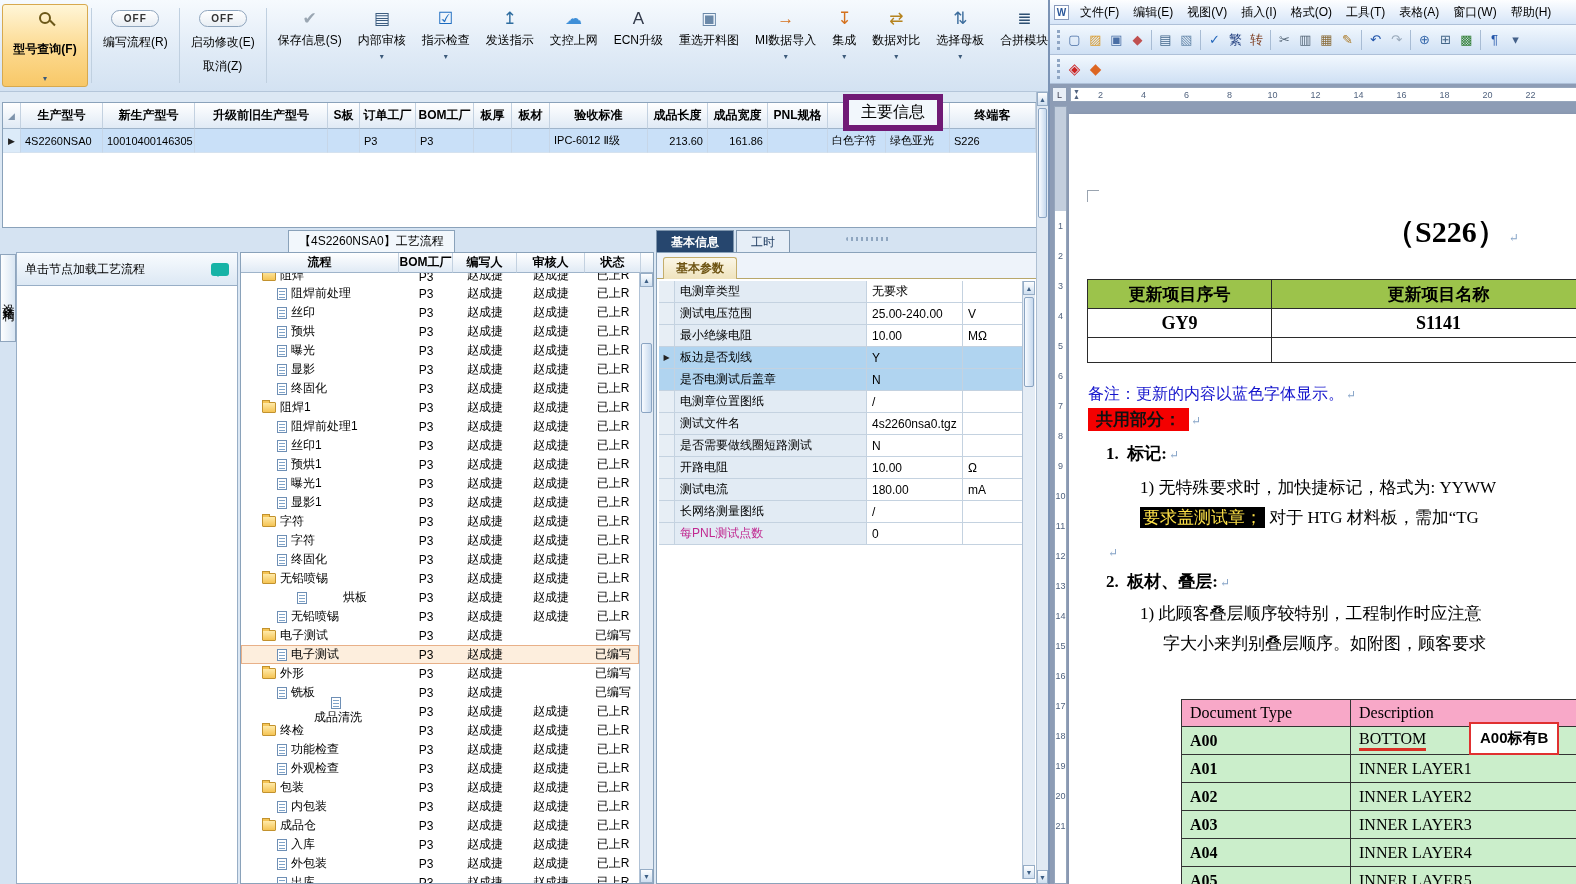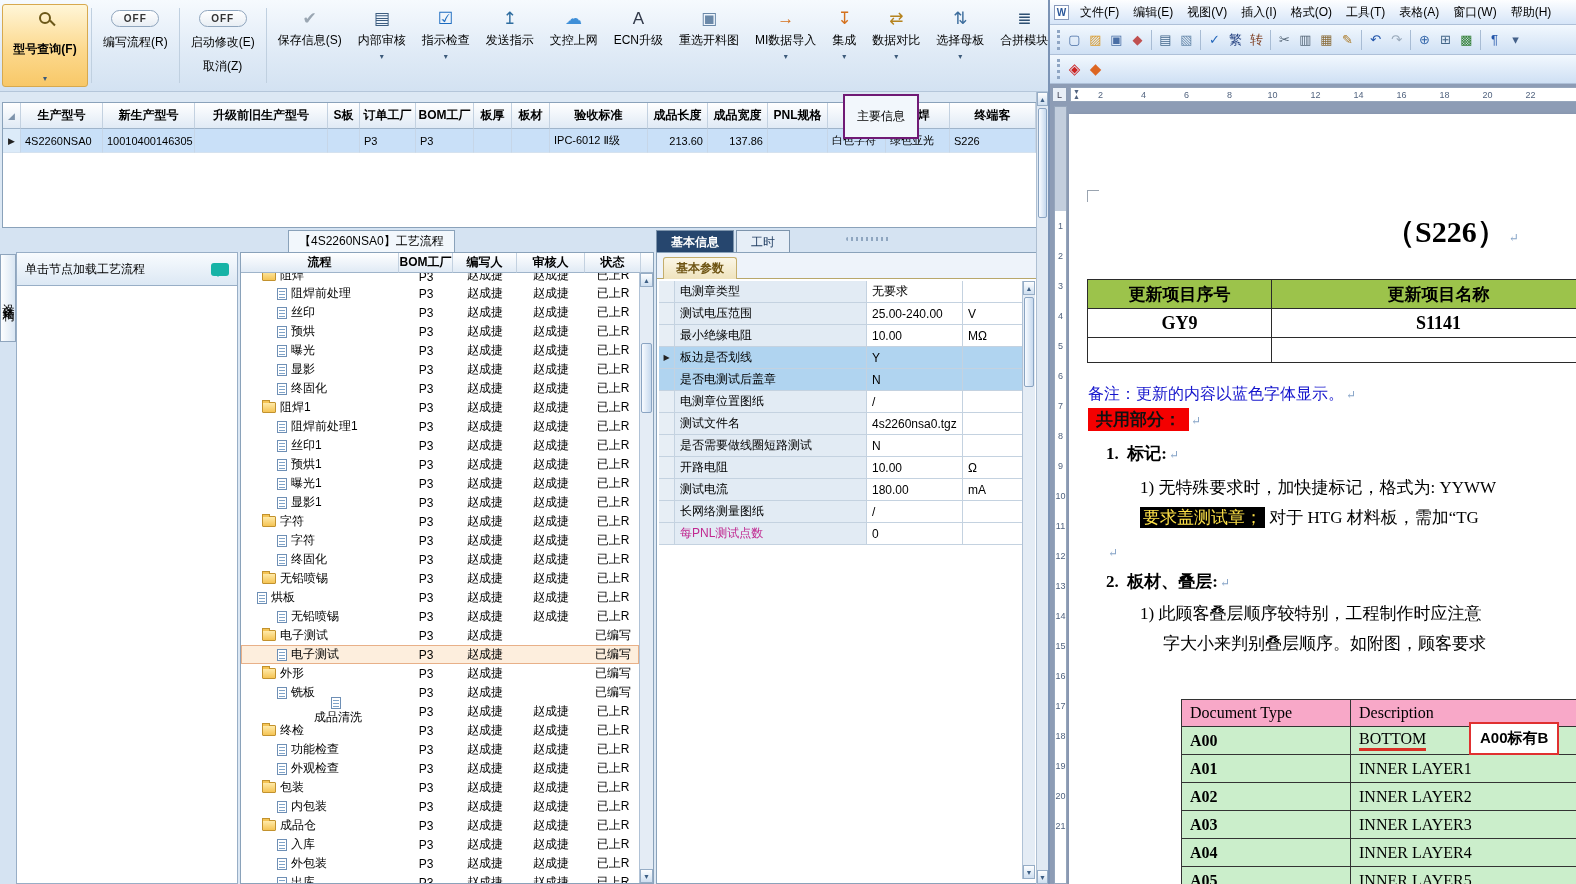--- a/index.html
+++ b/index.html
@@ -16,21 +16,21 @@
 .mag-icon:after{content:"";position:absolute;left:8px;top:8px;width:7px;height:2px;background:#6b5718;transform:rotate(45deg)}
 .toggle-group{flex:none;display:flex;flex-direction:column;align-items:center;padding:6px 8px 0;gap:7px}
 .off-pill{width:48px;height:17px;background:linear-gradient(#ffffff,#e8eef4);border:1px solid #8fa5bd;border-radius:9px;font-weight:bold;font-size:10px;display:flex;align-items:center;justify-content:center;color:#333;letter-spacing:1px}
 .tg-label{white-space:nowrap}
 #ribbon-buttons{display:flex;align-items:stretch}
 .rb-btn{flex:none;display:flex;flex-direction:column;align-items:center;padding:6px 8px 1px;gap:4px;border-radius:3px}
 .rb-icon{font-size:17px;line-height:18px;height:18px}
 .rb-label{white-space:nowrap}
 .rb-dd{color:#3c5a7a;font-size:8px;line-height:8px}
 
-#main-grid-title{position:absolute;left:843px;top:94px;padding:12px 12px;border:2px solid #701a75;background:#f2f7fc;z-index:6;font-size:12px}
+#main-grid-title{position:absolute;left:843px;top:94px;padding:2px 12px;border:6px solid #701a75;background:#f2f7fc;z-index:6;font-size:16px}
 #main-grid{position:absolute;left:2px;top:102px;width:1040px;height:126px;border:1px solid #8aa2ba;background:#fff;overflow:hidden}
 #grid-head{display:flex;height:26px}
 .grid-hcell{flex:none;background:linear-gradient(#ffffff,#e0eaf5);border-right:1px solid #c3d1e0;border-bottom:1px solid #9fb4ca;display:flex;align-items:center;justify-content:center;font-weight:bold;overflow:hidden;white-space:nowrap;font-size:12px}
 .gsel{width:18px;color:#7d93ab;font-size:9px}
 #grid-row{display:flex;height:24px;background:#c9e0f8}
 .grid-dcell{flex:none;border-right:1px solid #c6d6e8;border-bottom:1px solid #d5e2ef;display:flex;align-items:center;padding:0 4px;overflow:hidden;white-space:nowrap;font-size:11px}
 .grid-dcell.num{justify-content:flex-end}
 #grid-row .gsel{justify-content:center;color:#222;font-size:9px;background:#dcebf9}
 
 #mid-strip{position:absolute;left:0;top:228px;width:1048px;height:24px;background:#d5e3f2}
@@ -230,21 +230,21 @@
           <div class="grid-dcell" style="width: 82px;">4S2260NSA0</div>
           <div class="grid-dcell" style="width: 92px;">10010400146305</div>
           <div class="grid-dcell" style="width: 133px;"></div>
           <div class="grid-dcell" style="width: 32px;"></div>
           <div class="grid-dcell" style="width: 56px;">P3</div>
           <div class="grid-dcell" style="width: 58px;">P3</div>
           <div class="grid-dcell" style="width: 38px;"></div>
           <div class="grid-dcell" style="width: 38px;"></div>
           <div class="grid-dcell" style="width: 98px;">IPC-6012 Ⅱ级</div>
           <div class="grid-dcell num" style="width: 60px;">213.60</div>
-          <div class="grid-dcell num" style="width: 60px;">137.86</div>
+          <div class="grid-dcell num" style="width: 60px;">161.86</div>
           <div class="grid-dcell" style="width: 60px;"></div>
           <div class="grid-dcell" style="width: 58px;">白色字符</div>
           <div class="grid-dcell" style="width: 64px;">绿色亚光</div>
           <div class="grid-dcell" style="width: 86px;">S226</div>
         </div>
     </div>
 
     <div id="mid-strip"></div>
     <div class="grip-dots" style="left:846px;top:237px"></div>
     <div id="proc-label">【4S2260NSA0】工艺流程</div>
@@ -433,21 +433,21 @@
             <div class="tcell flowcell" style="width: 158px; padding-left: 21px;">
               <span class="folder-ico"></span>
               <span class="tlabel">无铅喷锡</span>
             </div>
             <div class="tcell ctr" style="width: 54px;">P3</div>
             <div class="tcell ctr" style="width: 64px;">赵成捷</div>
             <div class="tcell ctr" style="width: 68px;">赵成捷</div>
             <div class="tcell ctr" style="width: 56px;">已上R</div>
           </div>
           <div class="tree-row">
-            <div class="tcell flowcell" style="width: 158px; padding-left: 16px;">
+            <div class="tcell flowcell" style="width: 158px; padding-left: 56px; gap: 32px;">
               <span class="doc-ico"></span>
               <span class="tlabel">烘板</span>
             </div>
             <div class="tcell ctr" style="width: 54px;">P3</div>
             <div class="tcell ctr" style="width: 64px;">赵成捷</div>
             <div class="tcell ctr" style="width: 68px;">赵成捷</div>
             <div class="tcell ctr" style="width: 56px;">已上R</div>
           </div>
           <div class="tree-row">
             <div class="tcell flowcell" style="width: 158px; padding-left: 36px;">

